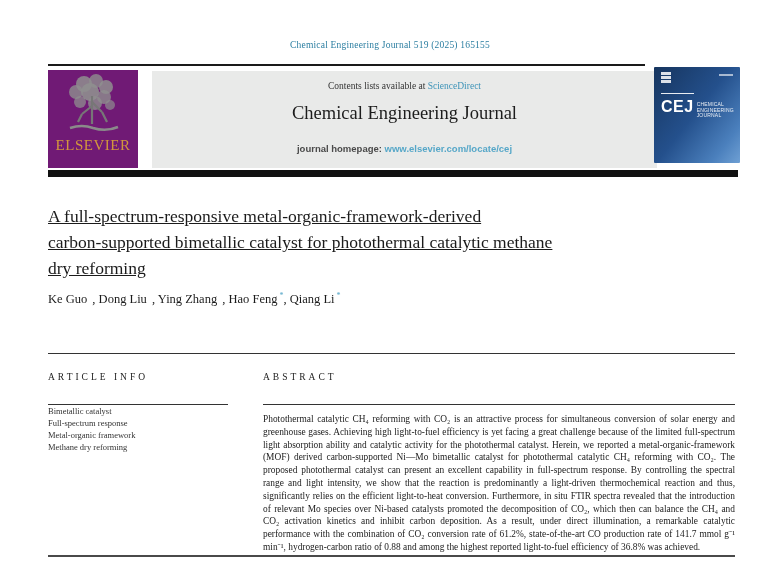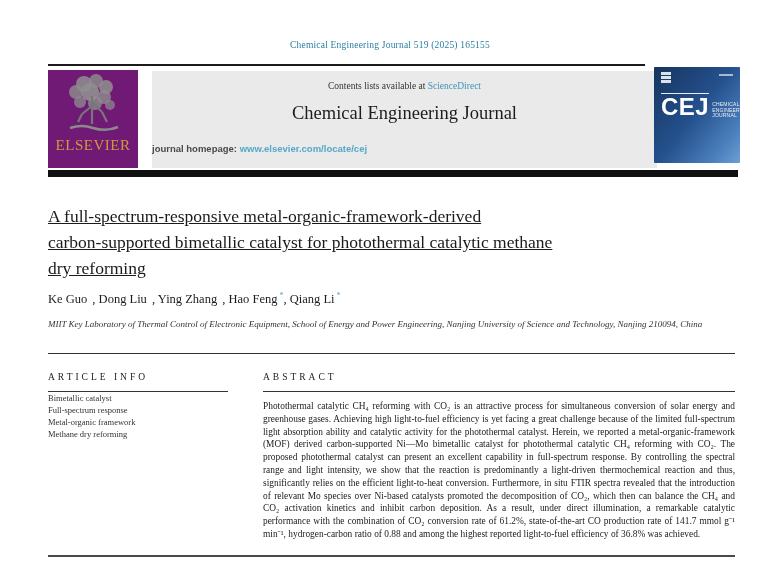--- a/index.html
+++ b/index.html
@@ -40,21 +40,21 @@
   .contents-line {
     position: absolute; top: 10px; width: 100%; text-align: center;
     font-size: 9.5px; color: #333;
   }
   .sciencedirect-link { color: #3d93b8; }
   .journal-title {
     position: absolute; top: 32px; width: 100%; text-align: center;
     font-size: 18.5px; color: #1c1c1c;
   }
   .homepage-line {
-    position: absolute; top: 72px; width: 100%; 
+    position: absolute; top: 72px; width: 100%; text-align: center;
     font-family: "Liberation Sans", sans-serif;
     font-size: 9.5px; color: #4a4a4a; font-weight: bold;
   }
   .homepage-link { color: #56a7c8; font-weight: bold; }
   .cover {
     position: absolute; top: 67px; left: 654px; width: 86px; height: 96px;
     background: linear-gradient(128deg, #16355f 0%, #24508c 48%, #4b80bd 82%, #6fa0d4 100%);
     border-radius: 1px;
   }
   .cover-mark-tl {
@@ -64,21 +64,21 @@
   .cover-mark-tl span { display: block; height: 3px; background: rgba(255,255,255,0.85); }
   .cover-mark-tr {
     position: absolute; top: 7px; right: 7px; width: 14px; height: 2px;
     background: rgba(255,255,255,0.6);
   }
   .cover-abbrev-wrap {
     position: absolute; top: 26px; left: 7px; display: flex; align-items: flex-start;
   }
   .cover-abbrev {
     font-family: "Liberation Sans", sans-serif; font-weight: bold;
-    font-size: 24px; line-height: 24px; color: #ffffff;
+    font-size: 16px; line-height: 24px; color: #ffffff;
     border-top: 1.5px solid rgba(255,255,255,0.9); padding-top: 1px;
     letter-spacing: 0.5px;
   }
   .cover-journal-name {
     font-family: "Liberation Sans", sans-serif;
     font-size: 5px; line-height: 5.5px; color: rgba(255,255,255,0.9);
     width: 30px; margin-left: 3px; margin-top: 9px; letter-spacing: 0.2px;
   }
   .header-bar {
     position: absolute; top: 170px; left: 48px; width: 690px; height: 7px;
@@ -100,21 +100,21 @@
   }
   .rule-full {
     position: absolute; top: 353px; left: 48px; width: 687px; height: 1px;
     background: #333;
   }
   
   .col-left { position: absolute; top: 372px; left: 48px; width: 180px; }
   .col-right { position: absolute; top: 372px; left: 263px; width: 472px; }
   .section-heading {
     font-size: 9.5px; letter-spacing: 3px; color: #222;
-    padding-bottom: 9px; border-bottom: 1px solid #333;
+    padding-bottom: 22px; border-bottom: 1px solid #333;
   }
   .keywords-label {
     font-style: italic; font-size: 8.5px; color: #333; margin-top: 8px;
   }
   .keyword-item { font-size: 8.5px; line-height: 12px; color: #333; }
   .abstract-text {
     margin-top: 8px; font-size: 9.4px; line-height: 12.8px;
     text-align: justify; color: #222;
   }
   .rule-bottom {
@@ -184,21 +184,20 @@
   <div class="article-title">
     <div>A full-spectrum-responsive metal-organic-framework-derived</div>
     <div>carbon-supported bimetallic catalyst for photothermal catalytic methane</div>
     <div>dry reforming</div>
   </div>
 
   <div class="authors">
     <span>Ke Guo</span><sup></sup><span> , </span><span>Dong Liu</span><sup></sup><span> , </span><span>Ying Zhang</span><sup></sup><span> , </span><span>Hao Feng</span><sup>*</sup><span>, </span><span>Qiang Li</span><sup>*</sup>
   </div>
 
-  <div class="affiliation">MIIT Key Laboratory of Thermal Control of Electronic Equipment, School of Energy and Power Engineering, Nanjing University of Science and Technology, Nanjing 210094, China</div>
 
   <div class="rule-full"></div>
 
   <div class="col-left">
     <div class="section-heading">ARTICLE INFO</div>
     <div class="keyword-item">Bimetallic catalyst</div>
     <div class="keyword-item">Full-spectrum response</div>
     <div class="keyword-item">Metal-organic framework</div>
     <div class="keyword-item">Methane dry reforming</div>
   </div>

